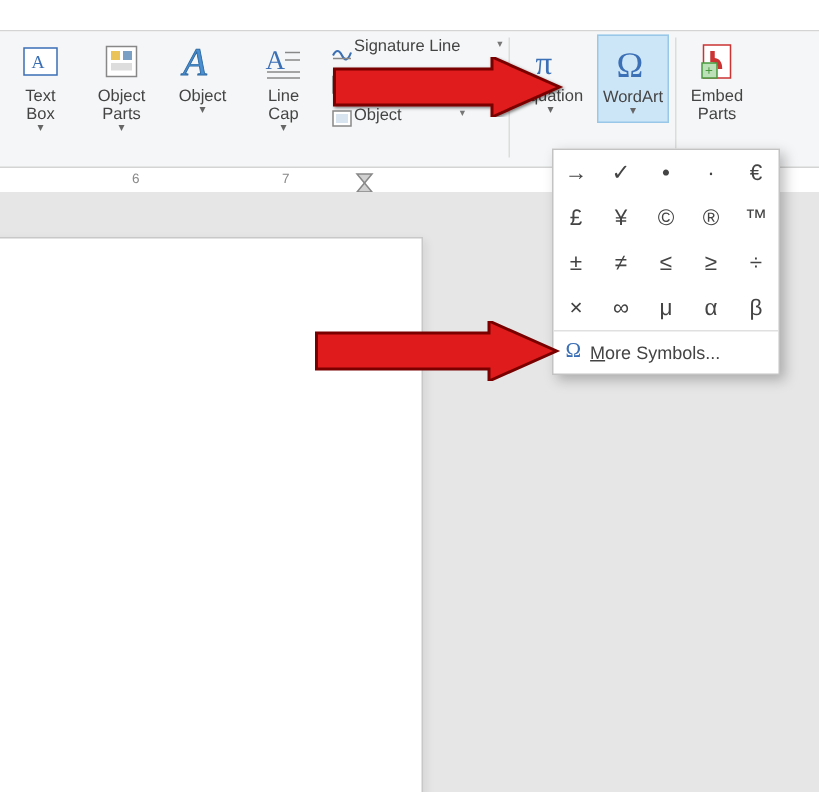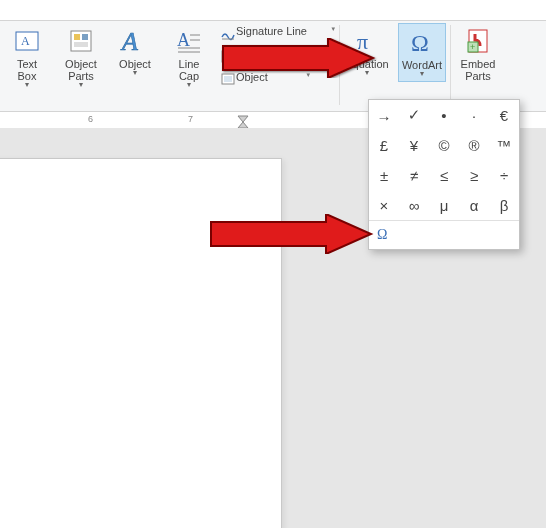--- a/index.html
+++ b/index.html
@@ -307,20 +307,21 @@
       <div class="sym-cell">≥</div>
       <div class="sym-cell">÷</div>
       <div class="sym-cell">×</div>
       <div class="sym-cell">∞</div>
       <div class="sym-cell">μ</div>
       <div class="sym-cell">α</div>
       <div class="sym-cell">β</div>
     </div>
   <div class="more-row">
     <span class="om">Ω</span>
+    <span><u>M</u><span id="more-rest">ore Symbols...</span></span>
   </div>
 </div>
 
 <div class="arrow" style="left:218px; top:38px;">
   <svg width="160" height="40">
     <defs>
         <filter id="ds1">
           <feDropShadow dx="1" dy="1" stdDeviation="1" flood-opacity="0.5"></feDropShadow>
         </filter>
       </defs>

